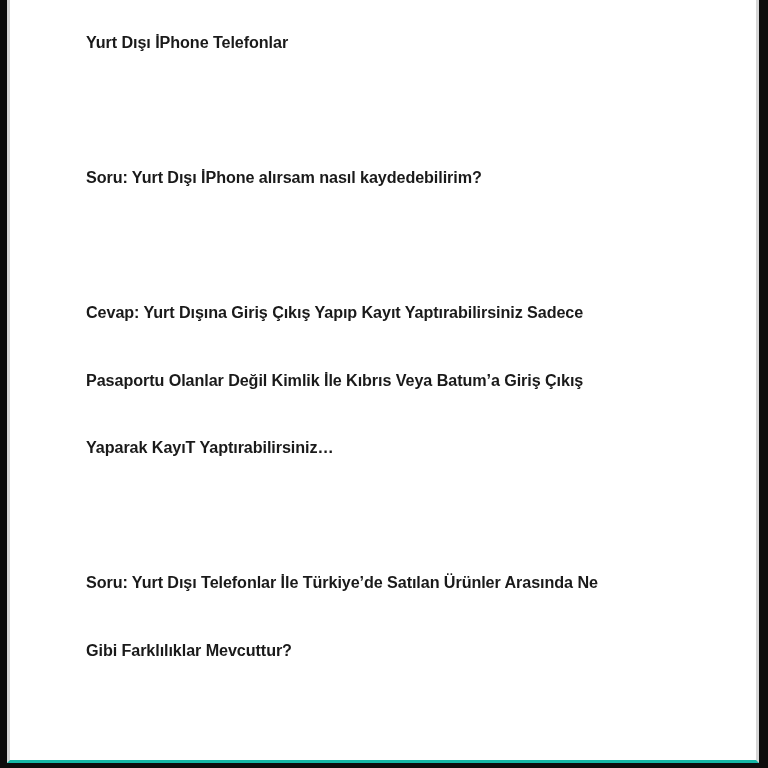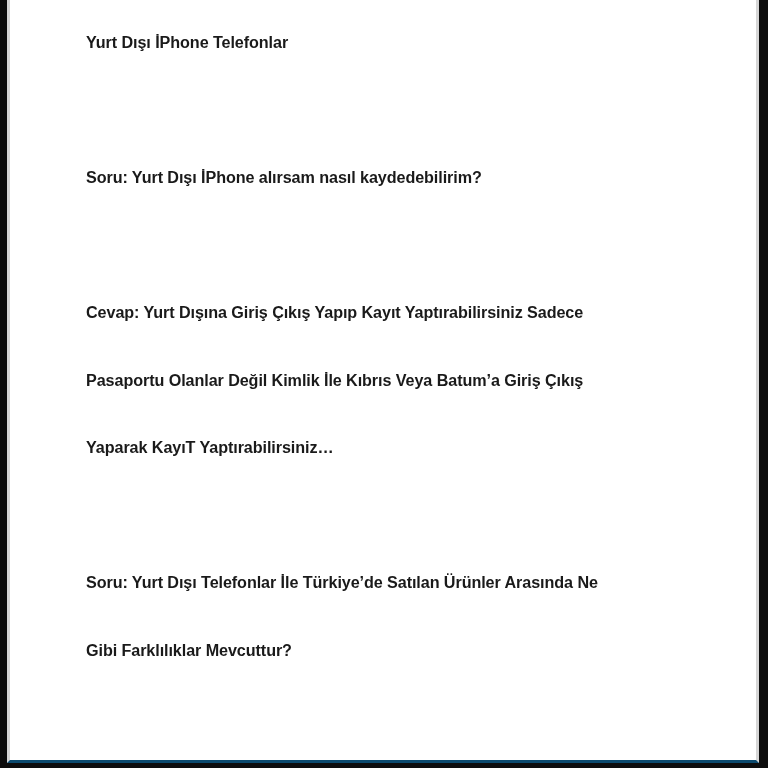--- a/index.html
+++ b/index.html
@@ -20,21 +20,21 @@
     }
     .page {
       position: absolute;
       left: 7px;
       top: 0;
       width: 752px;
       height: 763px;
       background: #ffffff;
       border-left: 3px solid #d6d6d6;
       border-right: 3px solid #d6d6d6;
-      border-bottom: 3px solid #0c4a6e;
+      border-bottom: 3px solid #14b8a6;
       box-sizing: border-box;
       overflow: hidden;
     }
     .content {
       position: absolute;
       left: 76px;
       top: -14px;
       width: 640px;
       font-family: "Liberation Sans", sans-serif;
       font-weight: bold;

